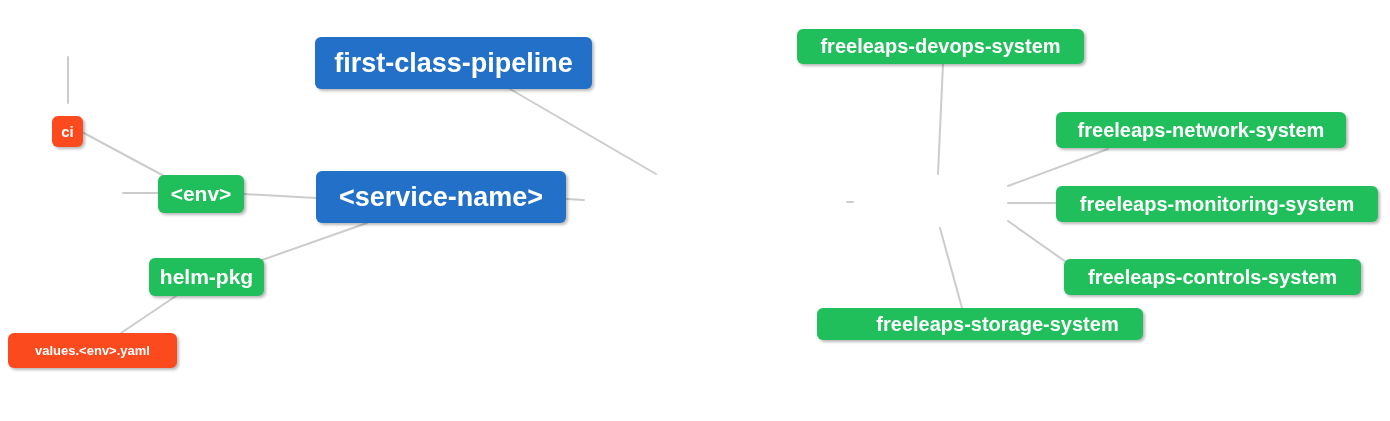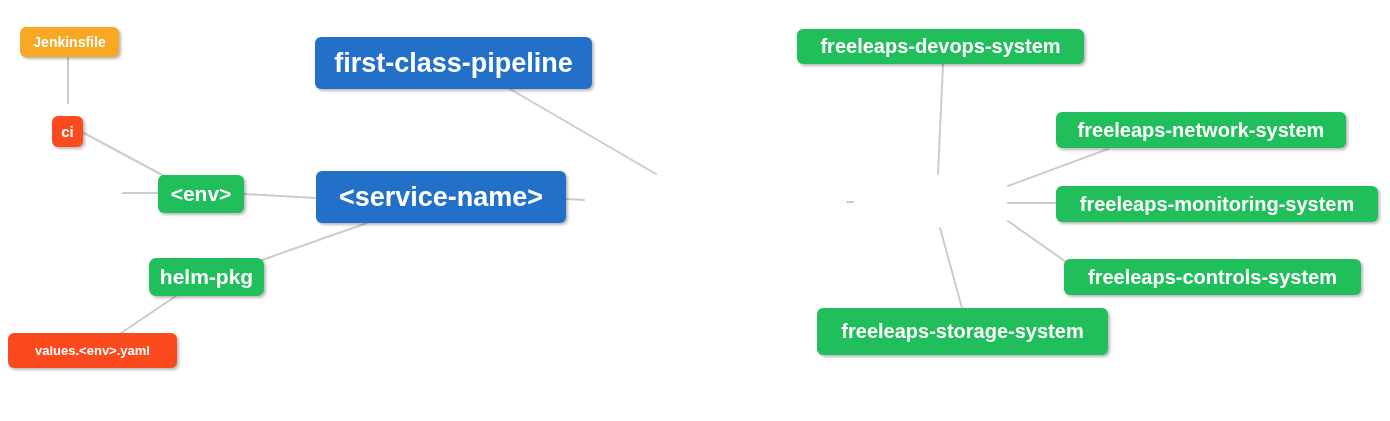--- a/index.html
+++ b/index.html
@@ -51,22 +51,22 @@
   #n-argo        { left: 31px;  top: 176px; width: 92px;  height: 34px; font-size: 19px; }
   #n-env         { left: 158px; top: 175px; width: 86px;  height: 38px; font-size: 21px; }
   #n-fcp         { left: 315px; top: 37px;  width: 277px; height: 52px; font-size: 27px; }
   #n-service     { left: 316px; top: 171px; width: 250px; height: 52px; font-size: 27px; }
   #n-root        { left: 584px; top: 172px; width: 263px; height: 67px; font-size: 32px; }
   #n-manifests   { left: 852px; top: 174px; width: 158px; height: 54px; font-size: 27px; }
   #n-devops      { left: 797px; top: 29px;  width: 287px; height: 35px; font-size: 20px; }
   #n-network     { left: 1056px;top: 112px; width: 290px; height: 36px; font-size: 20px; }
   #n-monitoring  { left: 1056px;top: 186px; width: 322px; height: 36px; font-size: 20px; }
   #n-controls    { left: 1064px;top: 259px; width: 297px; height: 36px; font-size: 20px; }
-  #n-storage     { left: 817px; top: 308px; width: 291px; height: 47px; font-size: 20px; }
-  #n-helm        { left: 149px; top: 258px; width: 115px; height: 38px; font-size: 21px; border-radius: 7px; }
+  #n-storage     { left: 817px; top: 308px; width: 291px; height: 32px; font-size: 20px; padding-left: 35px; }
+  #n-helm        { left: 149px; top: 258px; width: 115px; height: 38px; font-size: 21px; }
   #n-values      { left: 8px;   top: 333px; width: 169px; height: 35px; font-size: 13px; }
 </style>
 </head>
 <body>
 
 <div class="canvas">
 
   <svg class="connectors" viewBox="0 0 1390 421">
     <line x1="68" y1="57" x2="68" y2="103"></line>
     <line x1="82" y1="132" x2="164" y2="176"></line>
@@ -77,21 +77,20 @@
     <line x1="510" y1="89" x2="656" y2="174"></line>
     <line x1="566" y1="199" x2="584" y2="200"></line>
     <line x1="847" y1="202" x2="853" y2="202"></line>
     <line x1="938" y1="174" x2="943" y2="64"></line>
     <line x1="1008" y1="186" x2="1108" y2="149"></line>
     <line x1="1008" y1="203" x2="1056" y2="203"></line>
     <line x1="1008" y1="221" x2="1066" y2="262"></line>
     <line x1="940" y1="228" x2="962" y2="308"></line>
   </svg>
 
-  <div id="n-jenkinsfile" class="node orange">Jenkinsfile</div>
   <div id="n-ci" class="node red">ci</div>
   <div id="n-fcp" class="node blue">first-class-pipeline</div>
   <div id="n-env" class="node green">&lt;env&gt;</div>
   <div id="n-service" class="node blue">&lt;service-name&gt;</div>
   <div id="n-devops" class="node green">freeleaps-devops-system</div>
   <div id="n-network" class="node green">freeleaps-network-system</div>
   <div id="n-monitoring" class="node green">freeleaps-monitoring-system</div>
   <div id="n-controls" class="node green">freeleaps-controls-system</div>
   <div id="n-storage" class="node green">freeleaps-storage-system</div>
   <div id="n-helm" class="node green">helm-pkg</div>

